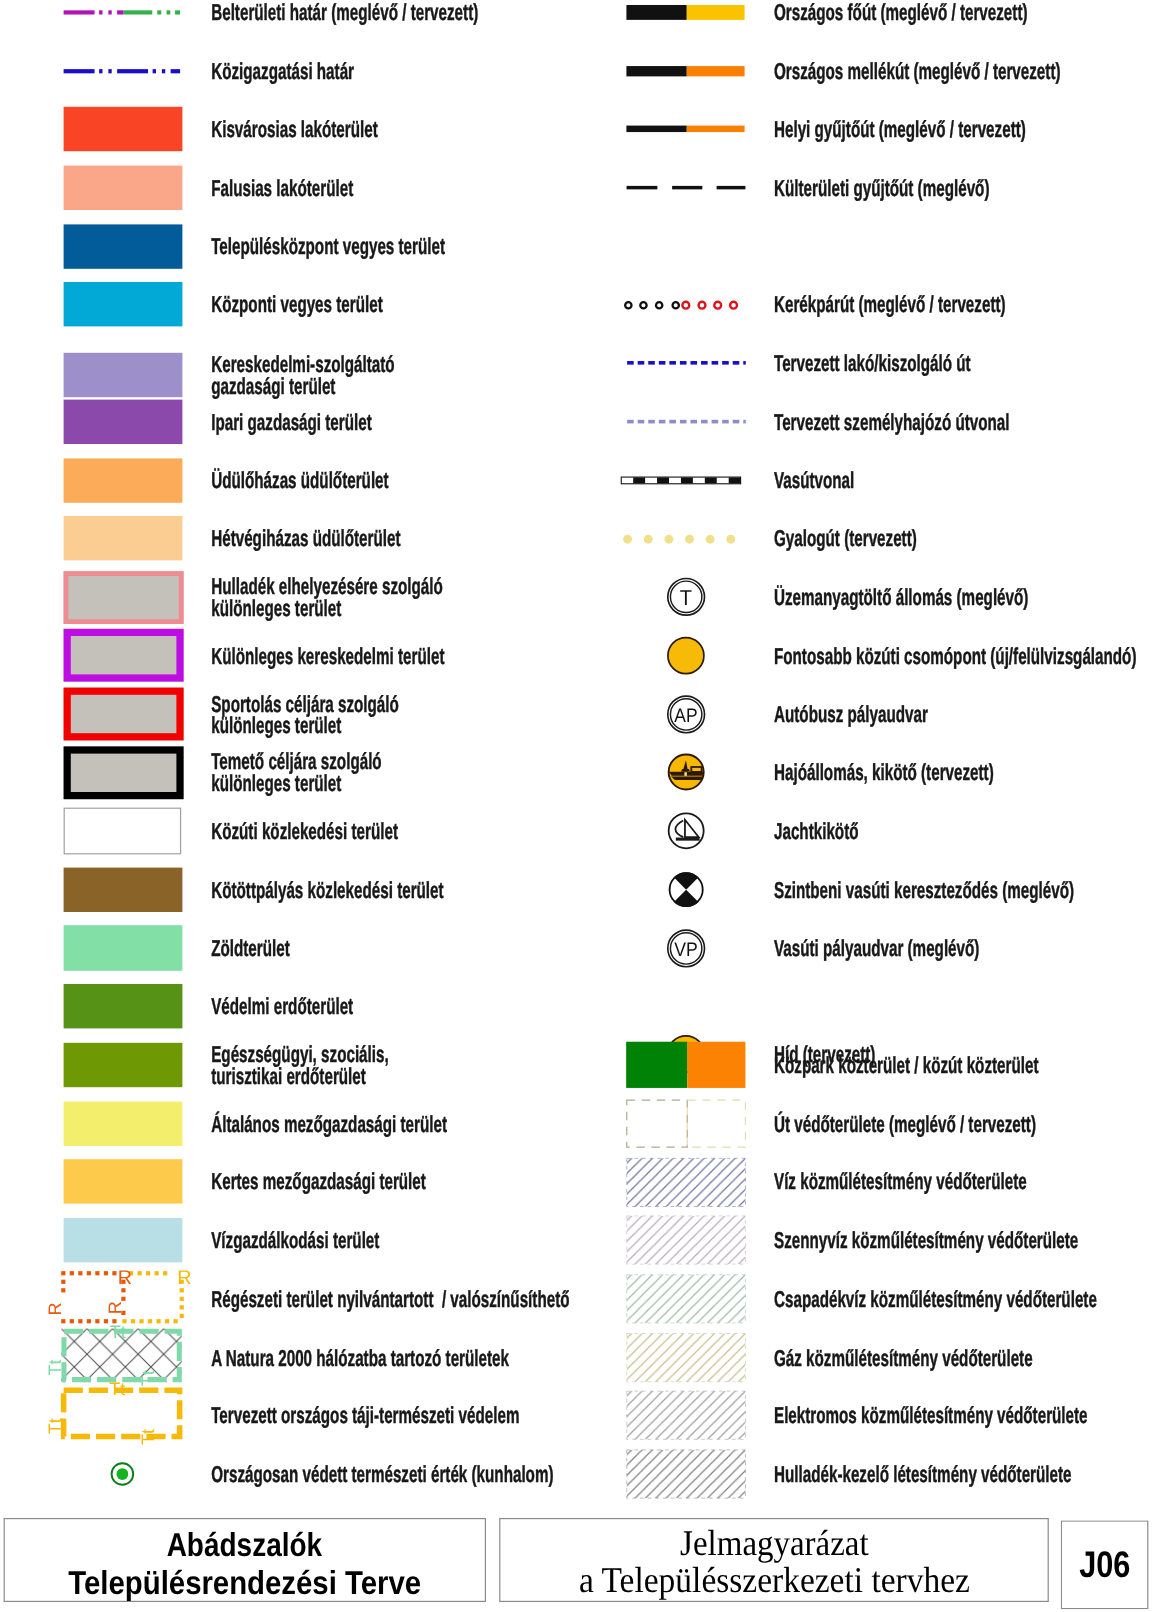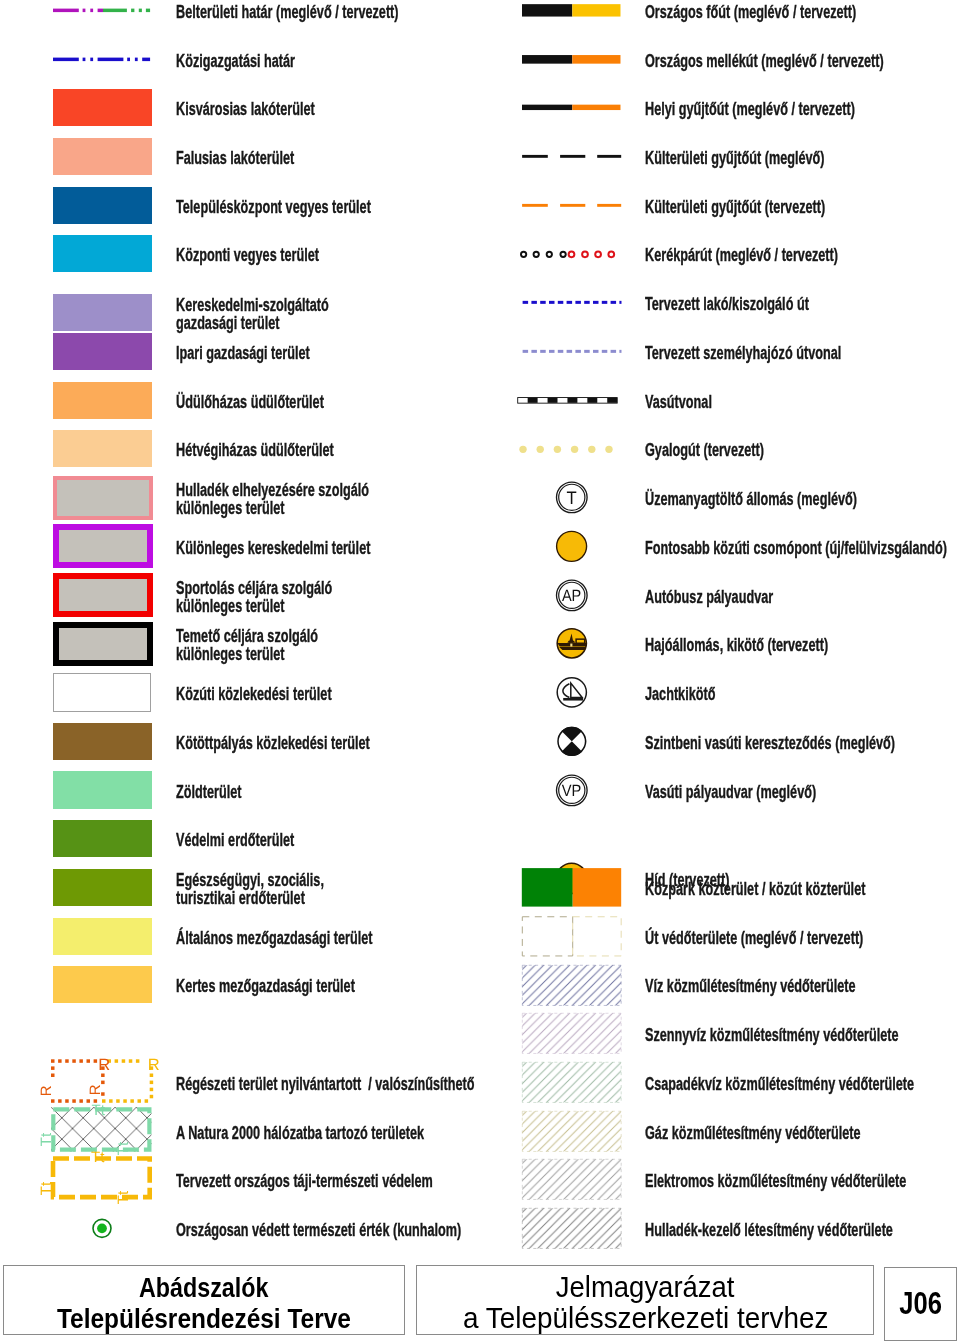--- a/index.html
+++ b/index.html
@@ -24,21 +24,21 @@
 
   
   .tb{position:absolute;box-sizing:border-box;border:1px solid #8a8a8a;background:#fff;
       display:flex;flex-direction:column;align-items:center;justify-content:center;}
   .tb div{white-space:pre;transform-origin:center center;}
   .tb1{left:2.5px;top:1265px;width:402px;height:70px;}
   .tb1{padding-top:5px;}
   .tb1 div{font-weight:bold;font-size:27.6px;line-height:31px;}
   .tb1 .l1{transform:scaleX(0.845);}
   .tb1 .l2{transform:scaleX(0.886);}
-  .tb2{left:416.3px;top:1265px;width:458px;height:70px;}
+  .tb2{left:416.3px;top:1265px;width:458px;height:70px;font-family:Liberation Serif, serif;}
   .tb2{padding-top:3px;}
   .tb2 div{font-weight:normal;font-size:30.2px;line-height:31px;}
   .tb2 .l1{transform:scaleX(0.910);}
   .tb2 .l2{transform:scaleX(0.924);}
   .tb3{left:884.2px;top:1267.3px;width:73px;height:73.3px;}
   .tb3 div{font-weight:bold;font-size:30.8px;line-height:32px;transform:scaleX(0.83);}
 </style>
 </head>
 <body>
 
@@ -228,20 +228,28 @@
       <div class="lbl">
         <b>Általános mezőgazdasági terület</b>
       </div>
     </div>
 <div class="row rowL" style="top:960.53px">
       <div class="symbox">
         <div class="sw" style="position:absolute;left:0;top:5.81px;width:98.60px;height:37.10px;background:#FDCA4C;"></div>
       </div>
       <div class="lbl">
         <b>Kertes mezőgazdasági terület</b>
+      </div>
+    </div>
+<div class="row rowL" style="top:1009.26px">
+      <div class="symbox">
+        <div class="sw" style="position:absolute;left:0;top:5.81px;width:98.60px;height:37.10px;background:#B7DFE5;"></div>
+      </div>
+      <div class="lbl">
+        <b>Vízgazdálkodási terület</b>
       </div>
     </div>
 <div class="row rowL" style="top:1057.99px">
       <div class="symbox">
         <svg width="98.60" height="48.73" viewBox="0 0 98.60 48.73" style="position:absolute;left:0;top:0">
           <rect x="-2.00" y="1.30" width="3.50" height="3.50" fill="#E4590A"></rect>
           <rect x="5.10" y="1.30" width="3.50" height="3.50" fill="#E4590A"></rect>
           <rect x="12.20" y="1.30" width="3.50" height="3.50" fill="#E4590A"></rect>
           <rect x="19.30" y="1.30" width="3.50" height="3.50" fill="#E4590A"></rect>
           <rect x="26.40" y="1.30" width="3.50" height="3.50" fill="#E4590A"></rect>
@@ -370,34 +378,20 @@
             <rect x="0.10" y="22.91" width="25.70" height="2.90" fill="#111111"></rect>
             <rect x="38.10" y="22.91" width="25.20" height="2.90" fill="#111111"></rect>
             <rect x="75.20" y="22.91" width="24.00" height="2.90" fill="#111111"></rect>
           </g>
         </svg>
       </div>
       <div class="lbl">
         <b>Külterületi gyűjtőút (meglévő)</b>
       </div>
     </div>
-<div class="row rowR" style="top:180.85px">
-      <div class="symbox">
-        <svg width="98.60" height="48.73" viewBox="0 0 98.60 48.73" style="position:absolute;left:0;top:0">
-          <g>
-            <rect x="0.10" y="22.91" width="25.70" height="2.90" fill="#FA7F05"></rect>
-            <rect x="38.10" y="22.91" width="25.20" height="2.90" fill="#FA7F05"></rect>
-            <rect x="75.20" y="22.91" width="24.00" height="2.90" fill="#FA7F05"></rect>
-          </g>
-        </svg>
-      </div>
-      <div class="lbl">
-        <b>Külterületi gyűjtőút (tervezett)</b>
-      </div>
-    </div>
 <div class="row rowR" style="top:229.58px">
       <div class="symbox">
         <svg width="98.60" height="48.73" viewBox="0 0 98.60 48.73" style="position:absolute;left:0;top:0">
           <circle cx="1.60" cy="24.36" r="2.65" fill="none" stroke="#111111" stroke-width="1.9"></circle>
           <circle cx="14.20" cy="24.36" r="2.65" fill="none" stroke="#111111" stroke-width="1.9"></circle>
           <circle cx="27.30" cy="24.36" r="2.65" fill="none" stroke="#111111" stroke-width="1.9"></circle>
           <circle cx="41.10" cy="24.36" r="2.65" fill="none" stroke="#111111" stroke-width="1.9"></circle>
           <circle cx="49.50" cy="24.36" r="2.85" fill="none" stroke="#DE1219" stroke-width="2.0"></circle>
           <circle cx="63.00" cy="24.36" r="2.85" fill="none" stroke="#DE1219" stroke-width="2.0"></circle>
           <circle cx="76.10" cy="24.36" r="2.85" fill="none" stroke="#DE1219" stroke-width="2.0"></circle>

